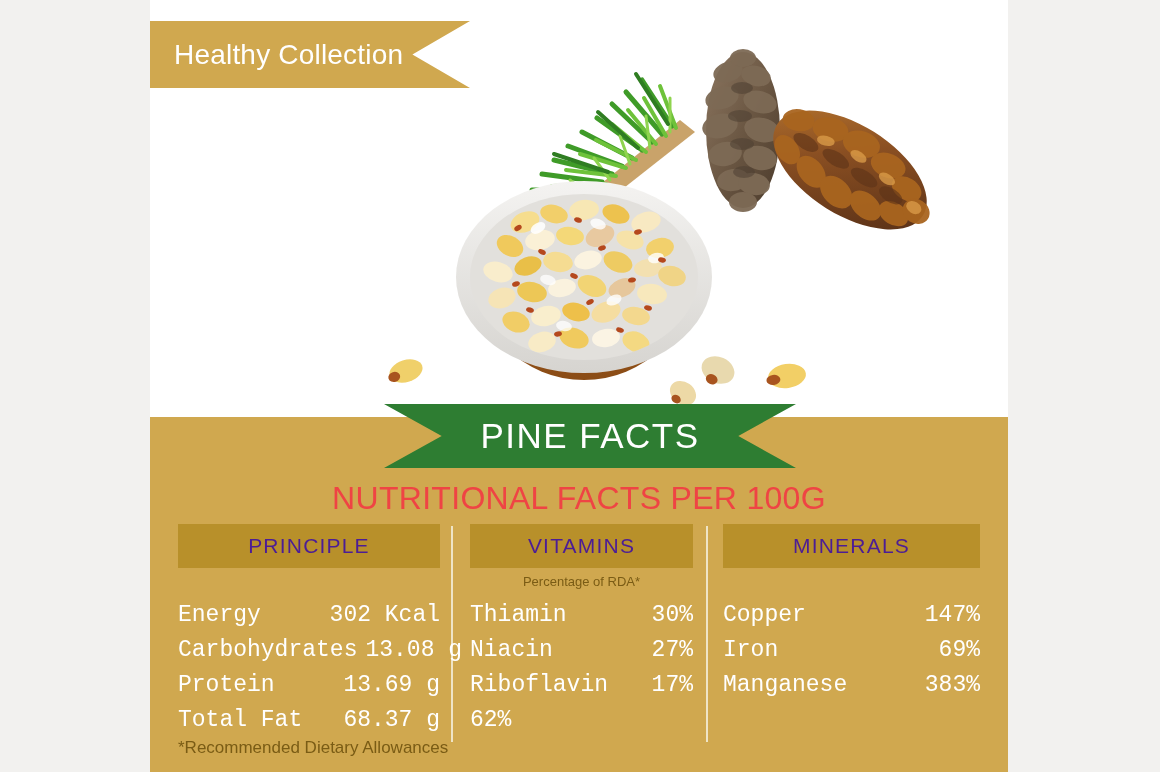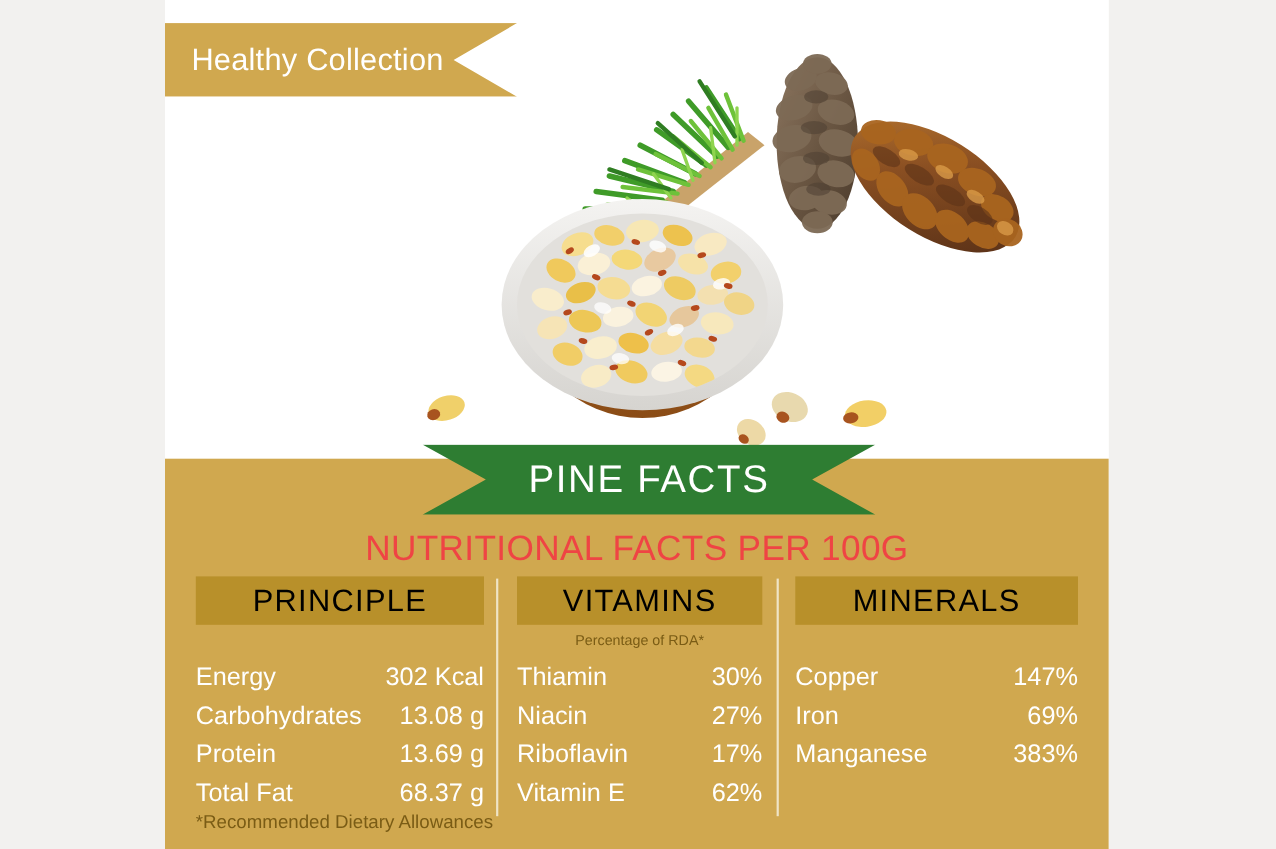--- a/index.html
+++ b/index.html
@@ -71,32 +71,32 @@
     position:absolute;top:2px;width:2px;height:216px;background:#efe4c6;
   }
   .div1{left:301px;}
   .div2{left:556px;}
 
   .col-header{
     background:#b8902a;height:44px;display:flex;align-items:center;
     justify-content:center;
   }
   .col-header-label{
-    color:#000000;font-size:28px;letter-spacing:1.2px;white-space:nowrap;
+    color:#4c1d95;font-size:21px;letter-spacing:1.2px;white-space:nowrap;
   }
   .sub-note{
     text-align:center;color:#7a5c15;font-size:13px;margin-top:6px;
     height:20px;
   }
   .sub-spacer{height:26px;}
 
   .rows{margin-top:4px;}
   .row{
     display:flex;justify-content:space-between;align-items:baseline;
-    color:#ffffff;font-size:23px;line-height:35px;white-space:nowrap;
+    color:#ffffff;font-size:23px;line-height:35px;white-space:nowrap;font-family:Liberation Mono, monospace;
   }
   .row-name{padding-right:8px;}
   .row-value{}
 
   .footnote{
     position:absolute;left:28px;top:738px;color:#7a5c15;font-size:17px;
     white-space:nowrap;
   }
 </style>
 </head>
@@ -375,21 +375,20 @@
           </div>
           <div class="row">
             <span class="row-name">Niacin</span>
             <span class="row-value">27%</span>
           </div>
           <div class="row">
             <span class="row-name">Riboflavin</span>
             <span class="row-value">17%</span>
           </div>
           <div class="row">
-            <span class="row-name">Vitamin E</span>
             <span class="row-value">62%</span>
           </div>
         </div>
       </div>
 
       <div class="col col-minerals">
         <div class="col-header">
           <span class="col-header-label">MINERALS</span>
         </div>
         <div class="sub-spacer"></div>

